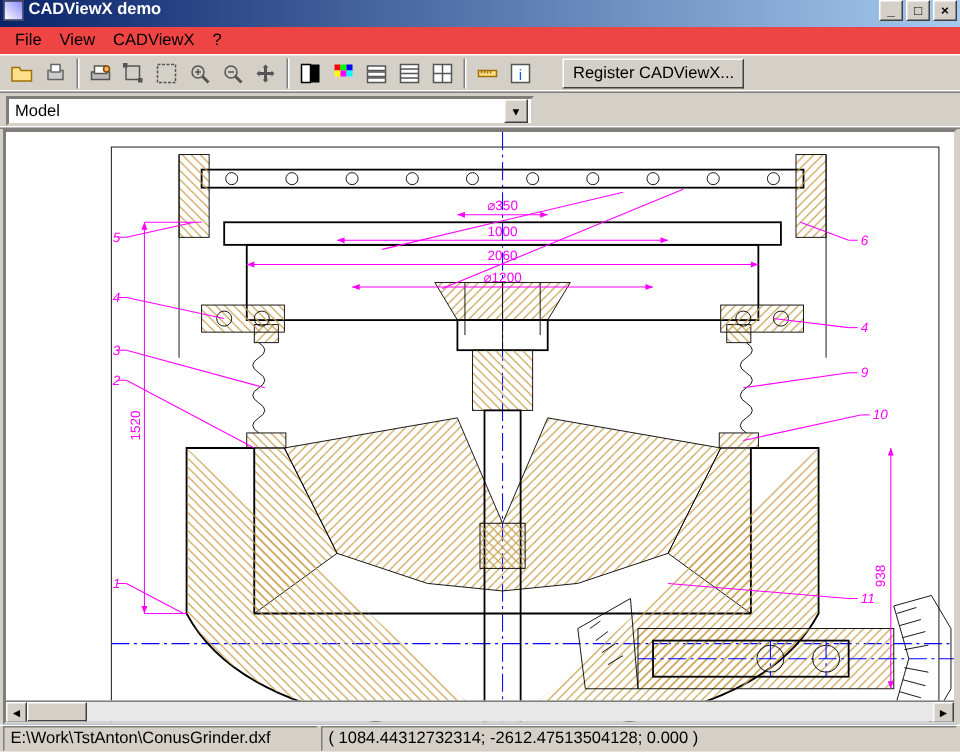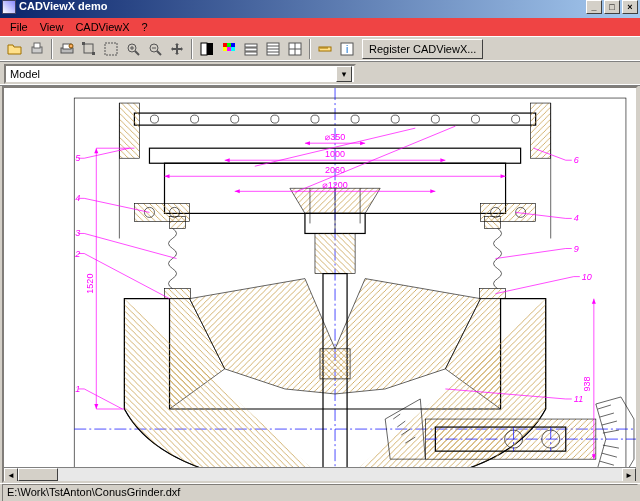--- a/index.html
+++ b/index.html
@@ -61,21 +61,21 @@
     border-right: 1px solid #fff;
     margin: 0 3px;
   }
   .tb-btn {
     width: 22px; height: 22px;
     display: flex; align-items: center; justify-content: center;
     border: 1px solid transparent;
   }
   .tb-btn svg { width: 16px; height: 16px; }
   .reg-btn {
-    margin-left: 4px;
+    margin-left: 17px;
     height: 20px;
     padding: 0 6px;
     border: 1px solid #fff;
     border-right-color:#404040; border-bottom-color:#404040;
     background: #d4d0c8;
     display: flex; align-items: center;
     font-size: 11px;
   }
   .selector-row {
     display:flex; padding: 2px 4px; height: 24px;
@@ -121,21 +121,20 @@
   }
   .scroll-h .arrow { width:14px; height:14px; background:#d4d0c8; border:1px solid #fff; border-right-color:#404040; border-bottom-color:#404040; display:flex;align-items:center;justify-content:center;font-size:8px; }
   .scroll-h .track { flex:1; background:#e8e8e8; position:relative; }
   .scroll-h .thumb { position:absolute; left:0; top:0; width:40px; height:100%; background:#d4d0c8; border:1px solid #fff; border-right-color:#404040; border-bottom-color:#404040; }
   .statusbar {
     display:flex;
     height: 18px;
     border-top: 1px solid #fff;
     padding: 0 2px;
     gap: 2px;
-    flex-direction: column;
   }
   .status-pane {
     border: 1px inset #d4d0c8;
     padding: 1px 4px;
     font-size: 11px;
     white-space: nowrap;
     overflow: hidden;
   }
   .sp1 { flex: 0 0 210px; }
   .sp2 { flex: 0 0 180px; }

